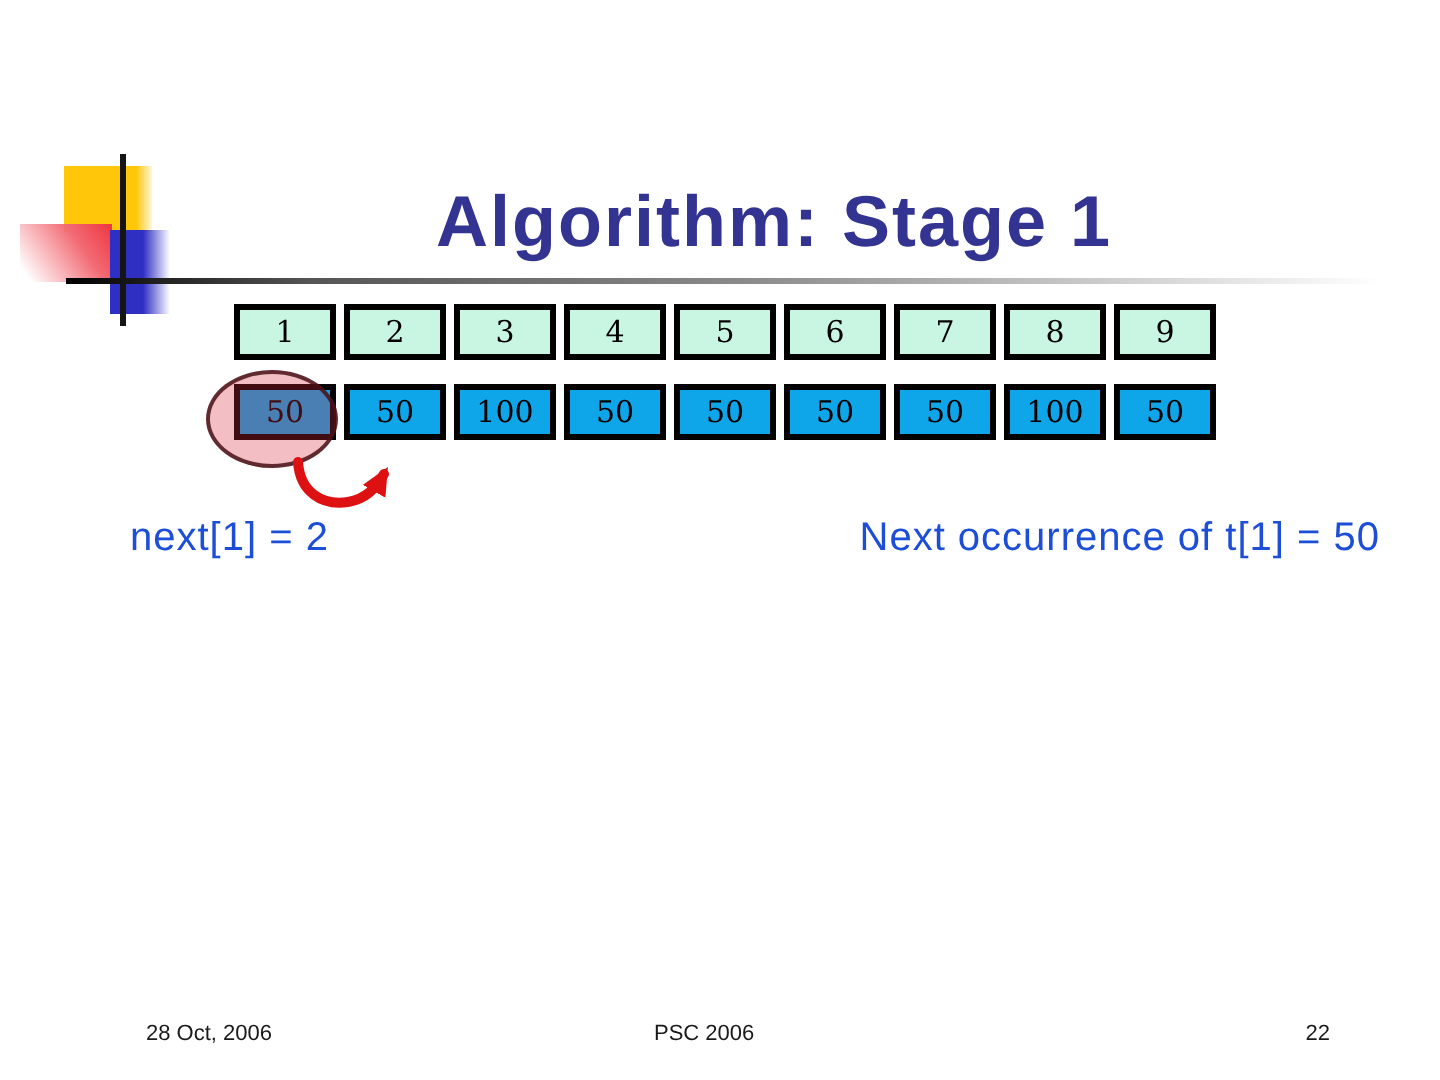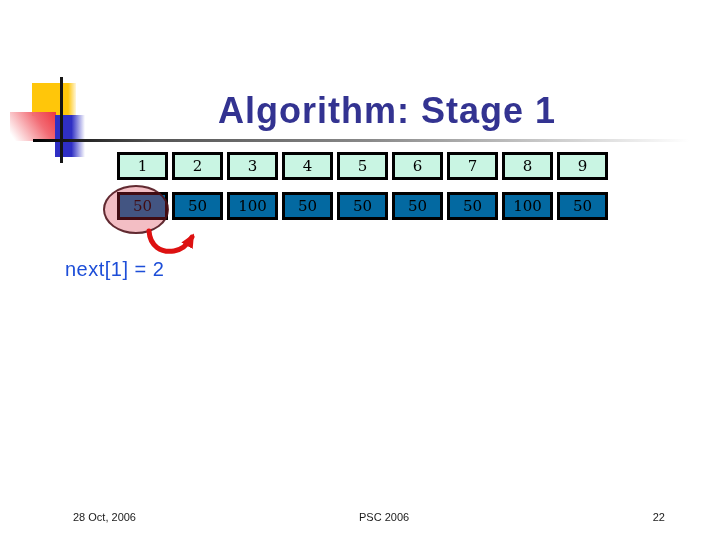--- a/index.html
+++ b/index.html
@@ -26,35 +26,35 @@
   
   .tbl{position:absolute;left:117px;top:152px;width:491px;z-index:2;}
   .tbl-row{display:flex;gap:4px;}
   .tbl-row + .tbl-row{margin-top:12px;}
   .cell{
     box-sizing:border-box;width:51px;height:28px;border:3px solid #000;
     display:flex;align-items:center;justify-content:center;
     font-family:"DejaVu Serif",serif;font-size:15px;color:#000;
   }
   .index-row .cell{background:#c9f5e3;}
-  .value-row .cell{background:#0369a1;}
+  .value-row .cell{background:#0ea5e9;}
   
   .hl-ellipse{
     position:absolute;left:103px;top:185px;width:66px;height:49px;border-radius:50%;
     background:rgba(214,40,60,0.30);border:2px solid rgba(72,16,24,0.85);
     box-sizing:border-box;z-index:5;
   }
   .arrow-svg{position:absolute;left:140px;top:226px;z-index:5;}
   .caption{position:absolute;top:258px;font-size:20px;letter-spacing:0.5px;color:#1d4ed8;z-index:2;}
   .caption-left{left:65px;}
   .caption-right{right:30px;}
   
   .footer-item{position:absolute;top:511px;font-size:11px;color:#1a1a1a;z-index:2;}
   .footer-date{left:73px;}
-  .footer-event{left:359px;}
+  .footer-event{left:327px;}
   .footer-num{right:55px;}
 </style>
 </head>
 <body>
 
 <div class="slide">
 
   <div class="deco deco-yellow"></div>
   <div class="deco deco-red"></div>
   <div class="deco deco-blue"></div>
@@ -93,18 +93,19 @@
   <svg class="arrow-svg" width="66" height="34" viewBox="0 0 66 34">
     <defs>
       <marker id="ah" markerUnits="userSpaceOnUse" markerWidth="15" markerHeight="13" refX="10" refY="6.5" orient="auto">
         <path d="M0,0 L14,6.5 L0,13 Z" fill="#dd1111"></path>
       </marker>
     </defs>
     <path d="M 9,5 C 10,20 21,27 34,25 C 43,23.5 48,18 52,11" fill="none" stroke="#dd1111" stroke-width="5" stroke-linecap="round" marker-end="url(#ah)"></path>
   </svg>
 
   <div class="caption caption-left">next[1] = 2</div>
+  <div class="caption caption-right">Next occurrence of t[1] = 50</div>
 
   <div class="footer-item footer-date">28 Oct, 2006</div>
   <div class="footer-item footer-event">PSC 2006</div>
   <div class="footer-item footer-num">22</div>
 
 </div>
 
 </body></html>

